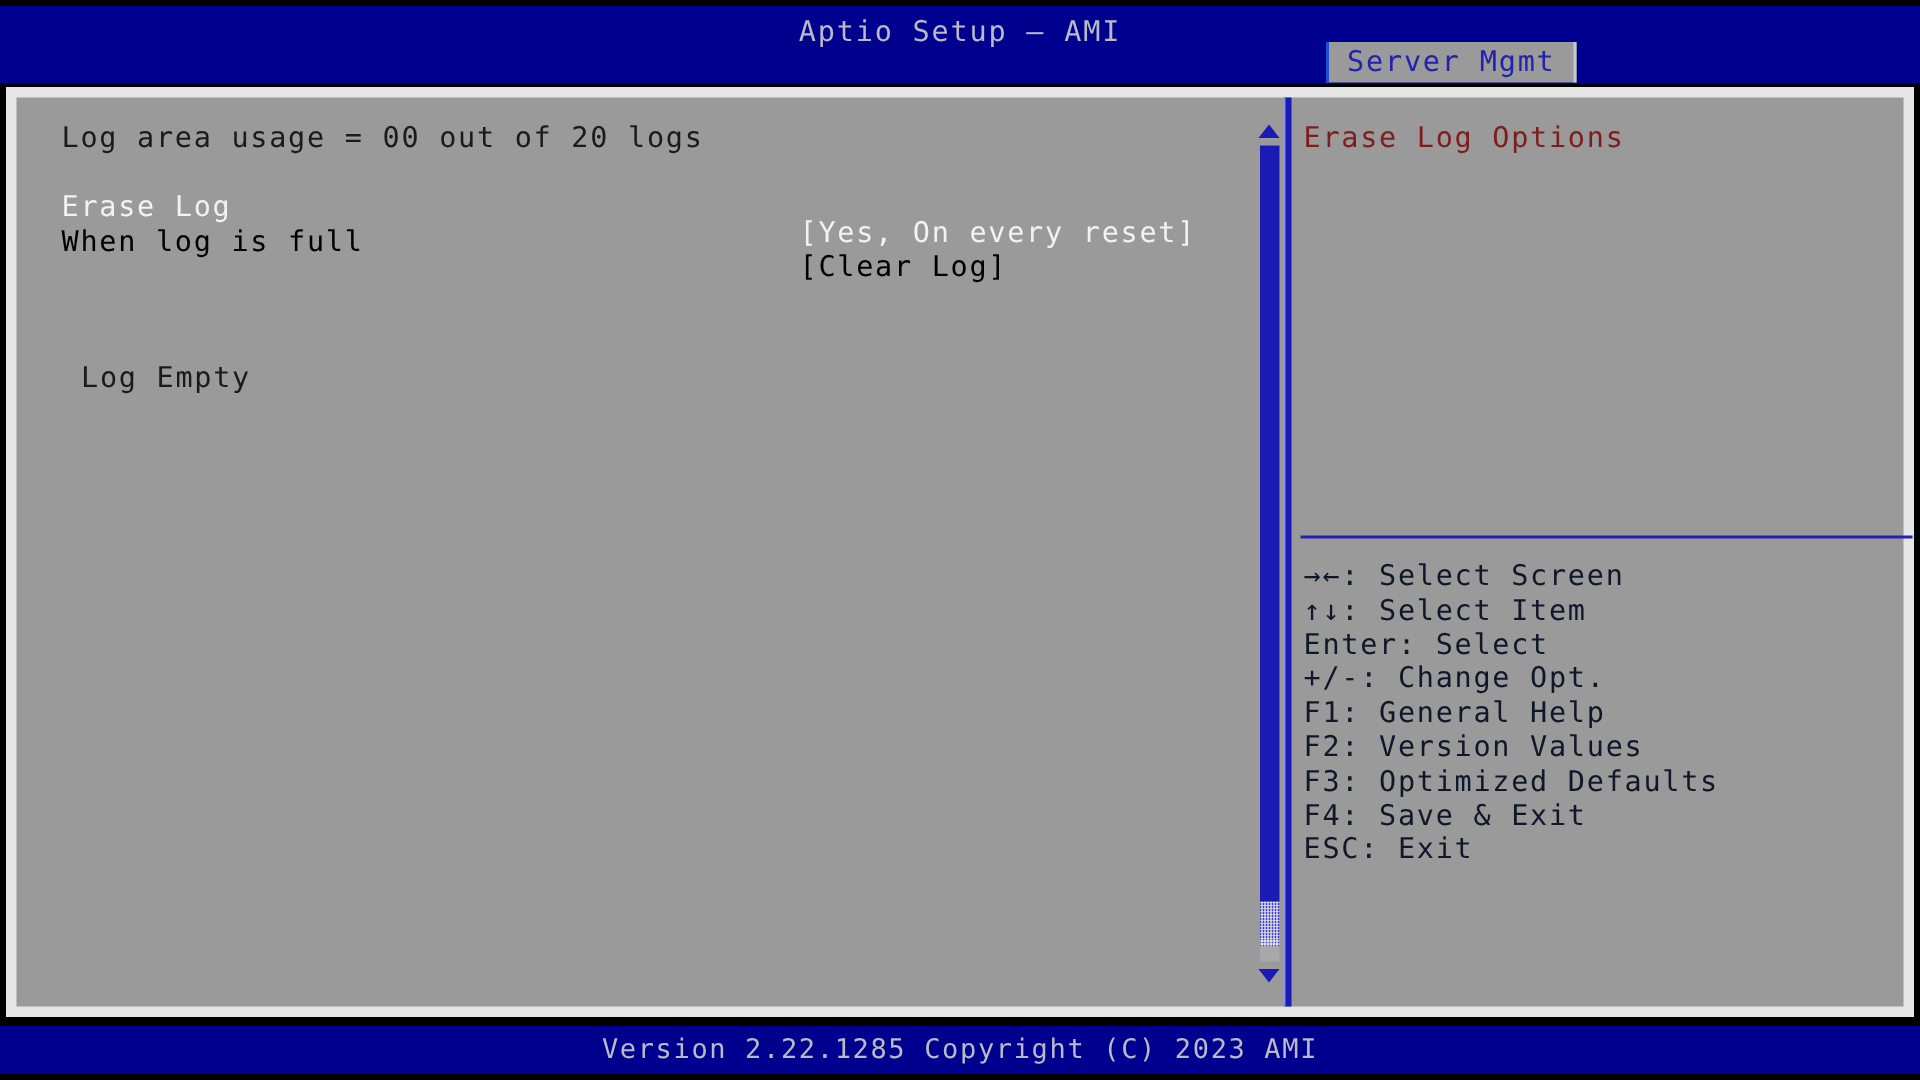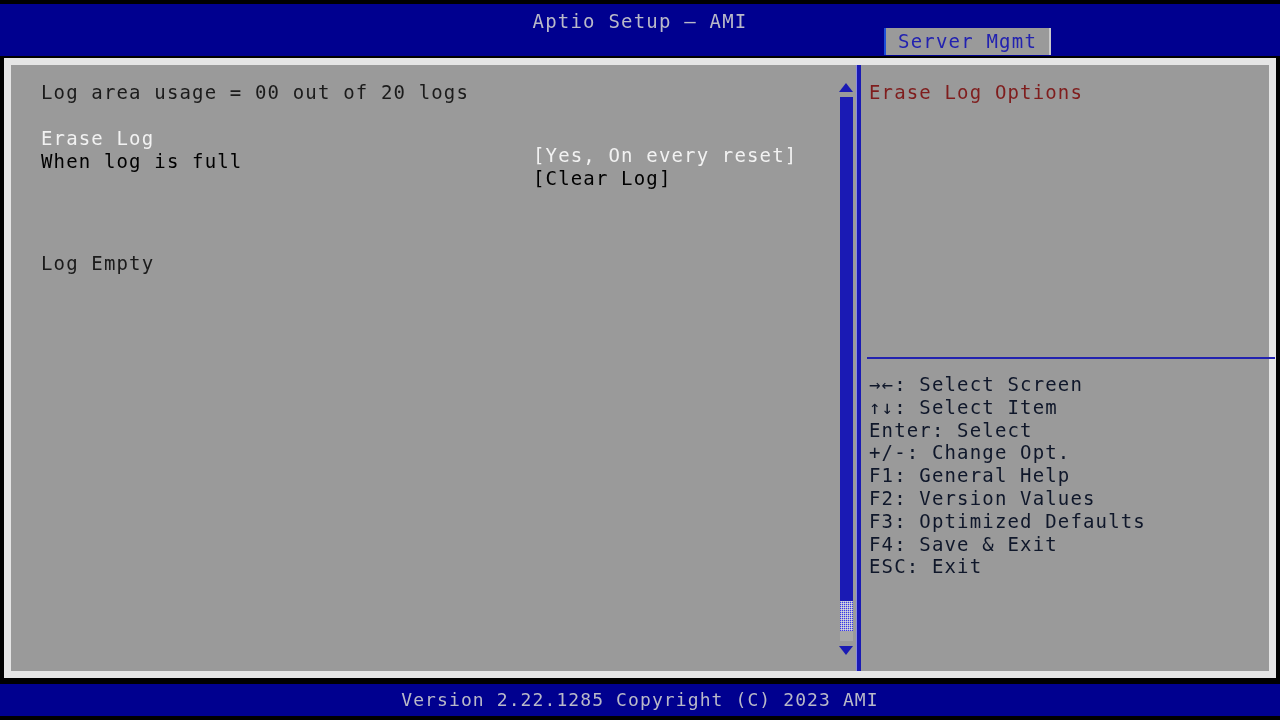--- a/index.html
+++ b/index.html
@@ -220,21 +220,21 @@
       <div class="row" style="top:62px;">
         <span class="label c-white">Erase Log</span>
         <span class="value c-white">[Yes, On every reset]</span>
       </div>
 
       <div class="row" style="top:85px;">
         <span class="label c-blue">When log is full</span>
         <span class="value c-blue">[Clear Log]</span>
       </div>
 
-      <div class="row" style="top:187px;">
+      <div class="row" style="top:176px;margin-left:13px;">
         <span class="label c-normal">Log Empty</span>
       </div>
 
       <div id="scrollbar">
         <div class="sb-arrow" id="sb-up"></div>
         <div id="sb-track">
           <div id="sb-thumb"></div>
           <div id="sb-dither"></div>
         </div>
         <div class="sb-arrow" id="sb-down"></div>

